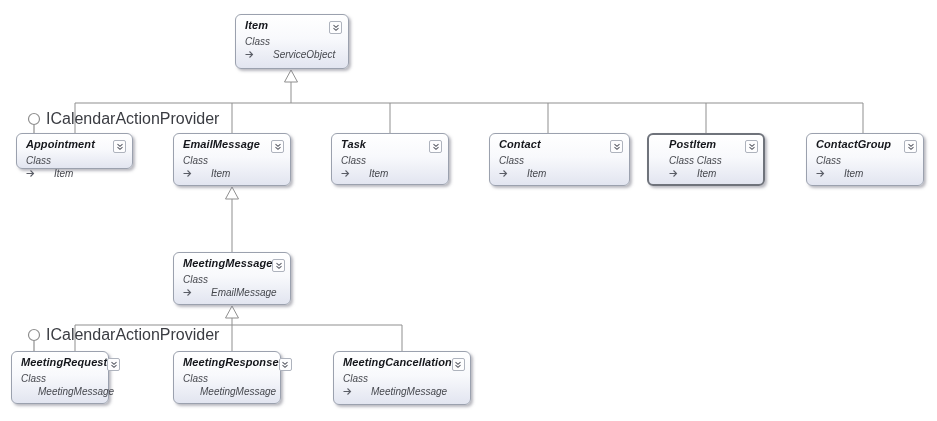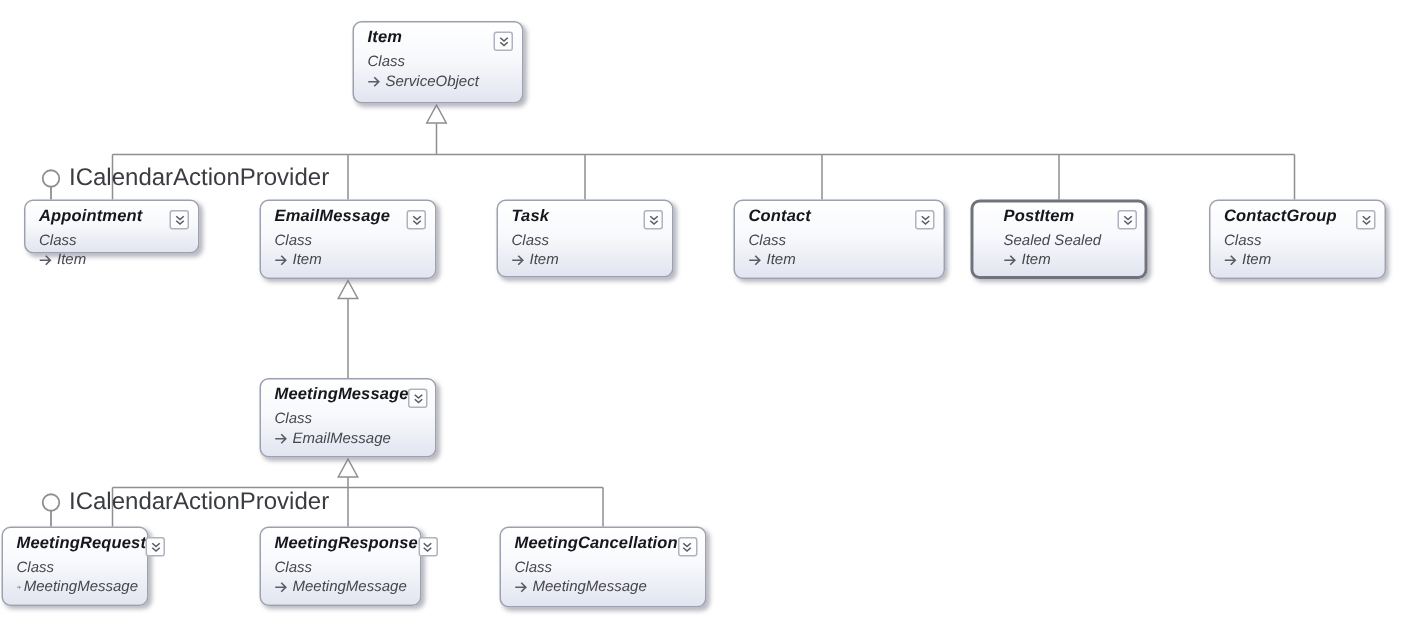--- a/index.html
+++ b/index.html
@@ -13,21 +13,21 @@
     border:1px solid #9ba1ae;border-radius:6px;
     background:linear-gradient(180deg,#ffffff 0%,#f8f9fc 45%,#e2e5f0 100%);
     box-shadow:2px 2px 3px rgba(125,125,138,.55);
     padding:4px 6px 0 9px;
     font-style:italic;
   }
   .cbox.sealed{border:2px solid #6f737b;padding:3px 5px 0 8px;}
   .cbox .hdr{display:flex;justify-content:space-between;align-items:flex-start;line-height:13px;}
   .cbox .title{font-size:11px;font-weight:bold;color:#15171c;letter-spacing:.1px;}
   .cbox .kind{font-size:10px;color:#45474d;line-height:13px;margin-top:1px;}
-  .cbox .base{font-size:10px;color:#45474d;line-height:13px;display:flex;align-items:center;gap:1px;}
+  .cbox .base{font-size:10px;color:#45474d;line-height:13px;display:flex;align-items:center;gap:17px;}
   .chev-btn{
     width:13px;height:13px;border:1px solid #aeb3bd;border-radius:2px;background:#fdfdfe;
     display:flex;align-items:center;justify-content:center;padding:0;margin-top:2px;cursor:pointer;flex:0 0 auto;
   }
   .iface-label{
     position:absolute;z-index:2;font-size:16px;color:#3a3c42;line-height:12px;white-space:nowrap;
   }
 </style>
 </head>
 <body>
@@ -150,21 +150,21 @@
 
 <div class="cbox sealed" style="left:647px;top:133px;width:118px;height:53px;padding-left:20px;">
   <div class="hdr">
     <span class="title">PostItem</span>
     <button class="chev-btn">
       <svg width="10" height="10" viewBox="0 0 12 12">
           <path d="M3 2.6 L6 5.2 L9 2.6 M3 6.2 L6 8.8 L9 6.2" stroke="#5a5d66" stroke-width="1.3" fill="none"></path>
         </svg>
     </button>
   </div>
-  <div class="kind">Sealed Sealed</div>
+  <div class="kind">Class Class</div>
   <div class="base">
     <svg width="11" height="9" viewBox="0 0 11 9">
         <path d="M0.5 4.5 H7 M4.5 1.5 L7.5 4.5 L4.5 7.5" stroke="#5a5d66" stroke-width="1.1" fill="none"></path>
       </svg>
     <span>Item</span>
   </div>
 </div>
 
 <div class="cbox" style="left:806px;top:133px;width:118px;height:53px;">
   <div class="hdr">
@@ -195,21 +195,21 @@
   </div>
   <div class="kind">Class</div>
   <div class="base">
     <svg width="11" height="9" viewBox="0 0 11 9">
         <path d="M0.5 4.5 H7 M4.5 1.5 L7.5 4.5 L4.5 7.5" stroke="#5a5d66" stroke-width="1.1" fill="none"></path>
       </svg>
     <span>EmailMessage</span>
   </div>
 </div>
 
-<div class="cbox" style="left:1px;top:351px;width:98px;height:53px;">
+<div class="cbox" style="left:11px;top:351px;width:98px;height:53px;">
   <div class="hdr">
     <span class="title">MeetingRequest</span>
     <button class="chev-btn">
       <svg width="10" height="10" viewBox="0 0 12 12">
           <path d="M3 2.6 L6 5.2 L9 2.6 M3 6.2 L6 8.8 L9 6.2" stroke="#5a5d66" stroke-width="1.3" fill="none"></path>
         </svg>
     </button>
   </div>
   <div class="kind">Class</div>
   <div class="base">

